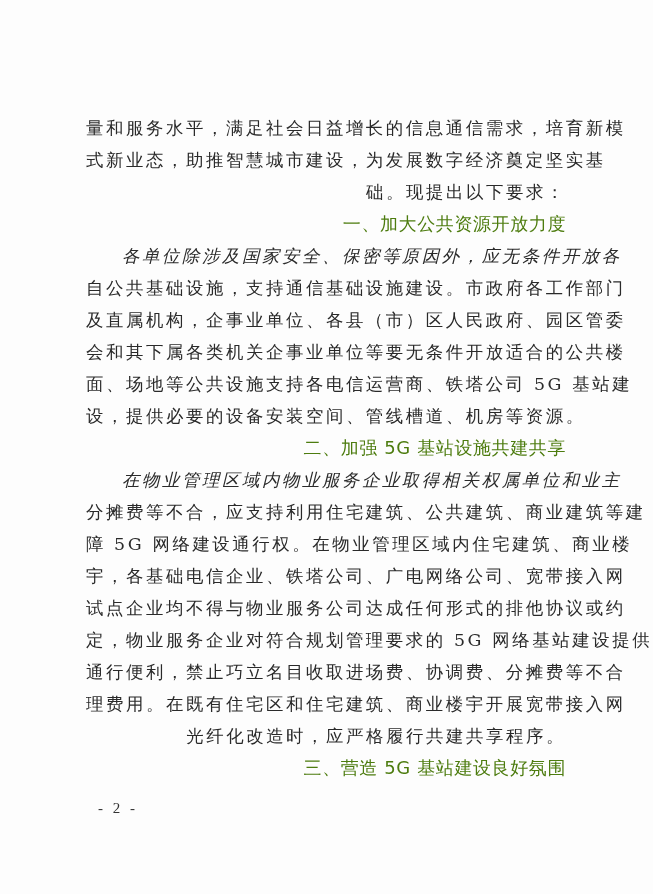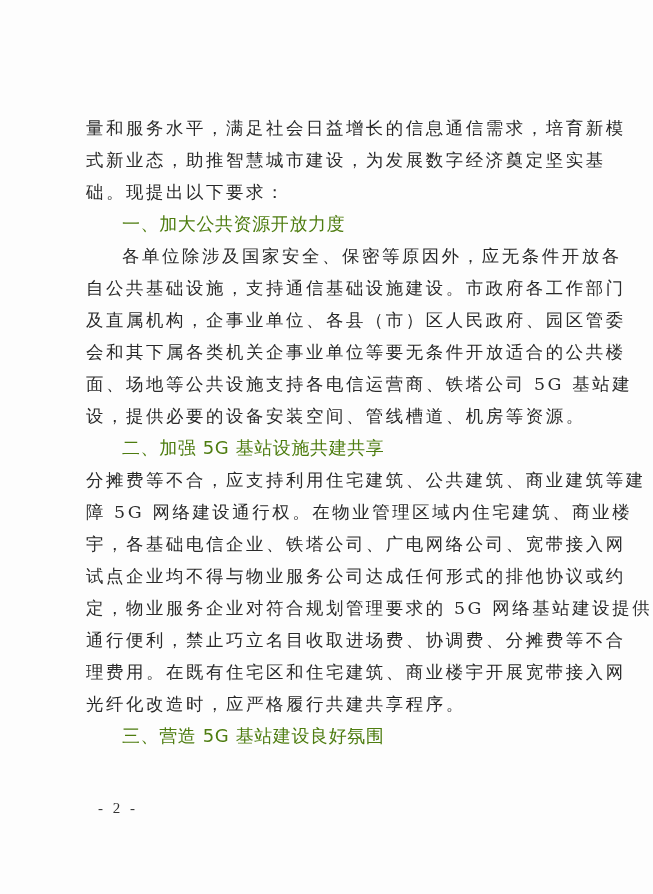--- a/index.html
+++ b/index.html
@@ -13,39 +13,41 @@
       position: relative;
       overflow: hidden;
       background: #fdfdfd;
     }
     .page {
       position: absolute;
       left: 0;
       top: 0;
       width: 653px;
       height: 894px;
+      text-align: right;
     }
     .body-text {
       position: absolute;
       left: 86px;
       top: 112px;
       width: 480px;
       font-family: "DejaVu Serif", "Liberation Serif", serif;
       font-size: 17.4px;
       color: #2a2a2a;
       line-height: 32px;
       letter-spacing: 2.6px;
     }
     .line {
       display: block;
       white-space: nowrap;
       height: 32px;
     }
     .indent {
       padding-left: 36px;
+      font-style: italic;
     }
     .heading {
       font-family: "DejaVu Sans", "Liberation Sans", sans-serif;
       font-size: 18px;
       letter-spacing: 0.6px;
       color: #4d7c0f;
       padding-left: 36px;
     }
     .page-number {
       position: absolute;
@@ -69,20 +71,21 @@
 
     <span class="line heading">一、加大公共资源开放力度</span>
     <span class="line indent">各单位除涉及国家安全、保密等原因外，应无条件开放各</span>
     <span class="line">自公共基础设施，支持通信基础设施建设。市政府各工作部门</span>
     <span class="line">及直属机构，企事业单位、各县（市）区人民政府、园区管委</span>
     <span class="line">会和其下属各类机关企事业单位等要无条件开放适合的公共楼</span>
     <span class="line">面、场地等公共设施支持各电信运营商、铁塔公司 5G 基站建</span>
     <span class="line">设，提供必要的设备安装空间、管线槽道、机房等资源。</span>
 
     <span class="line heading">二、加强 5G 基站设施共建共享</span>
+    <span class="line indent">在物业管理区域内物业服务企业取得相关权属单位和业主</span>
     <span class="line">分摊费等不合，应支持利用住宅建筑、公共建筑、商业建筑等建</span>
     <span class="line">障 5G 网络建设通行权。在物业管理区域内住宅建筑、商业楼</span>
     <span class="line">宇，各基础电信企业、铁塔公司、广电网络公司、宽带接入网</span>
     <span class="line">试点企业均不得与物业服务公司达成任何形式的排他协议或约</span>
     <span class="line">定，物业服务企业对符合规划管理要求的 5G 网络基站建设提供</span>
     <span class="line">通行便利，禁止巧立名目收取进场费、协调费、分摊费等不合</span>
     <span class="line">理费用。在既有住宅区和住宅建筑、商业楼宇开展宽带接入网</span>
     <span class="line">光纤化改造时，应严格履行共建共享程序。</span>
 
     <span class="line heading">三、营造 5G 基站建设良好氛围</span>

